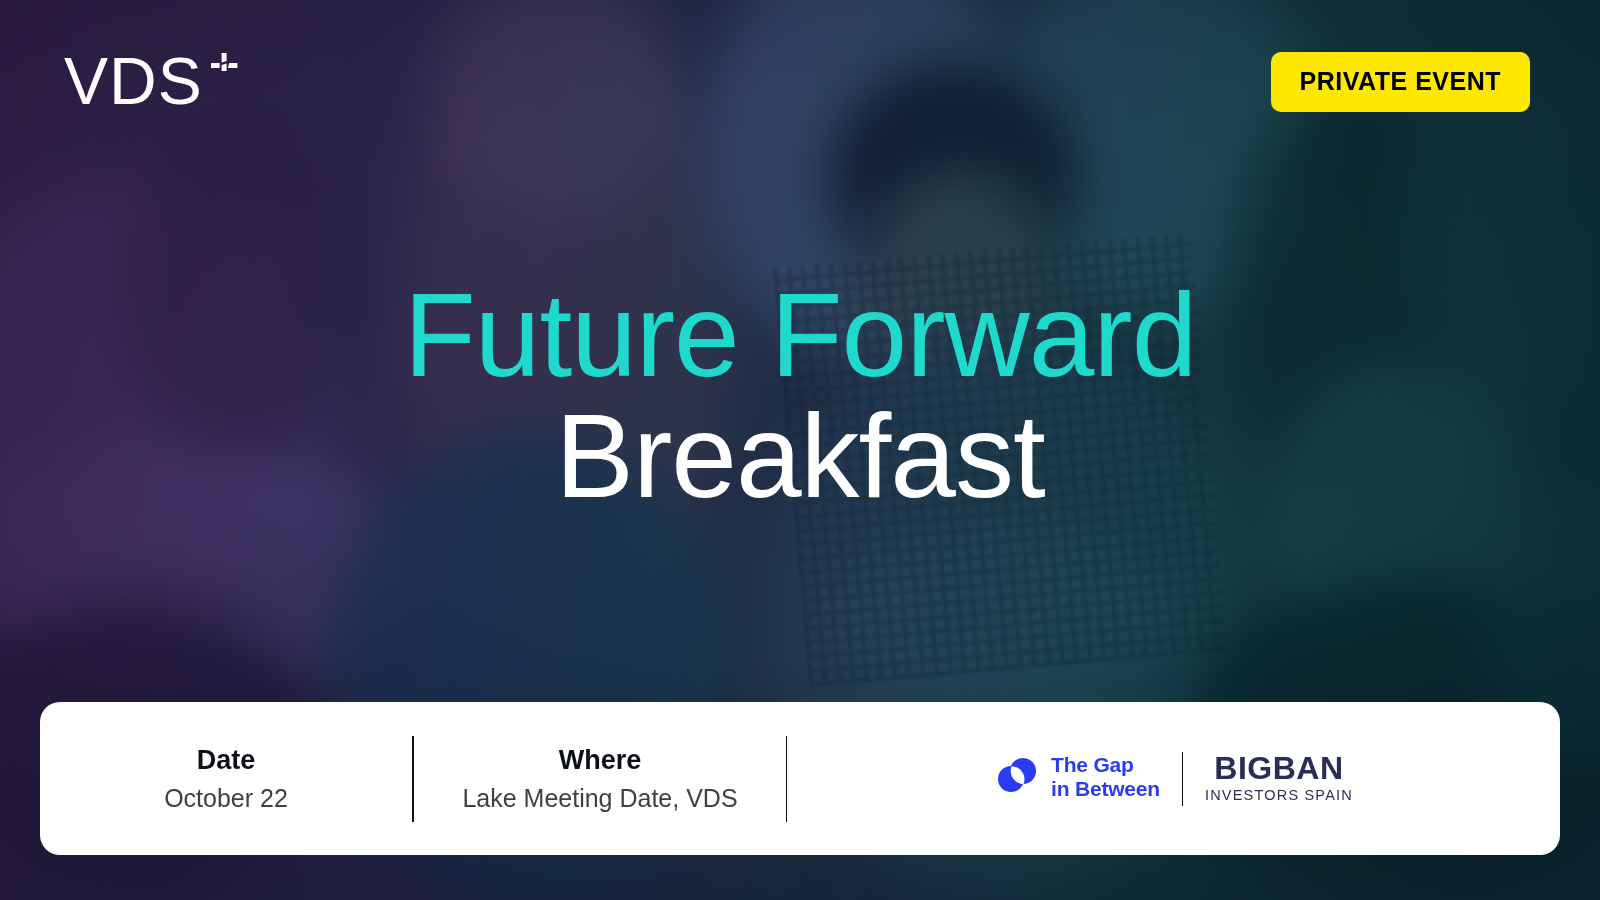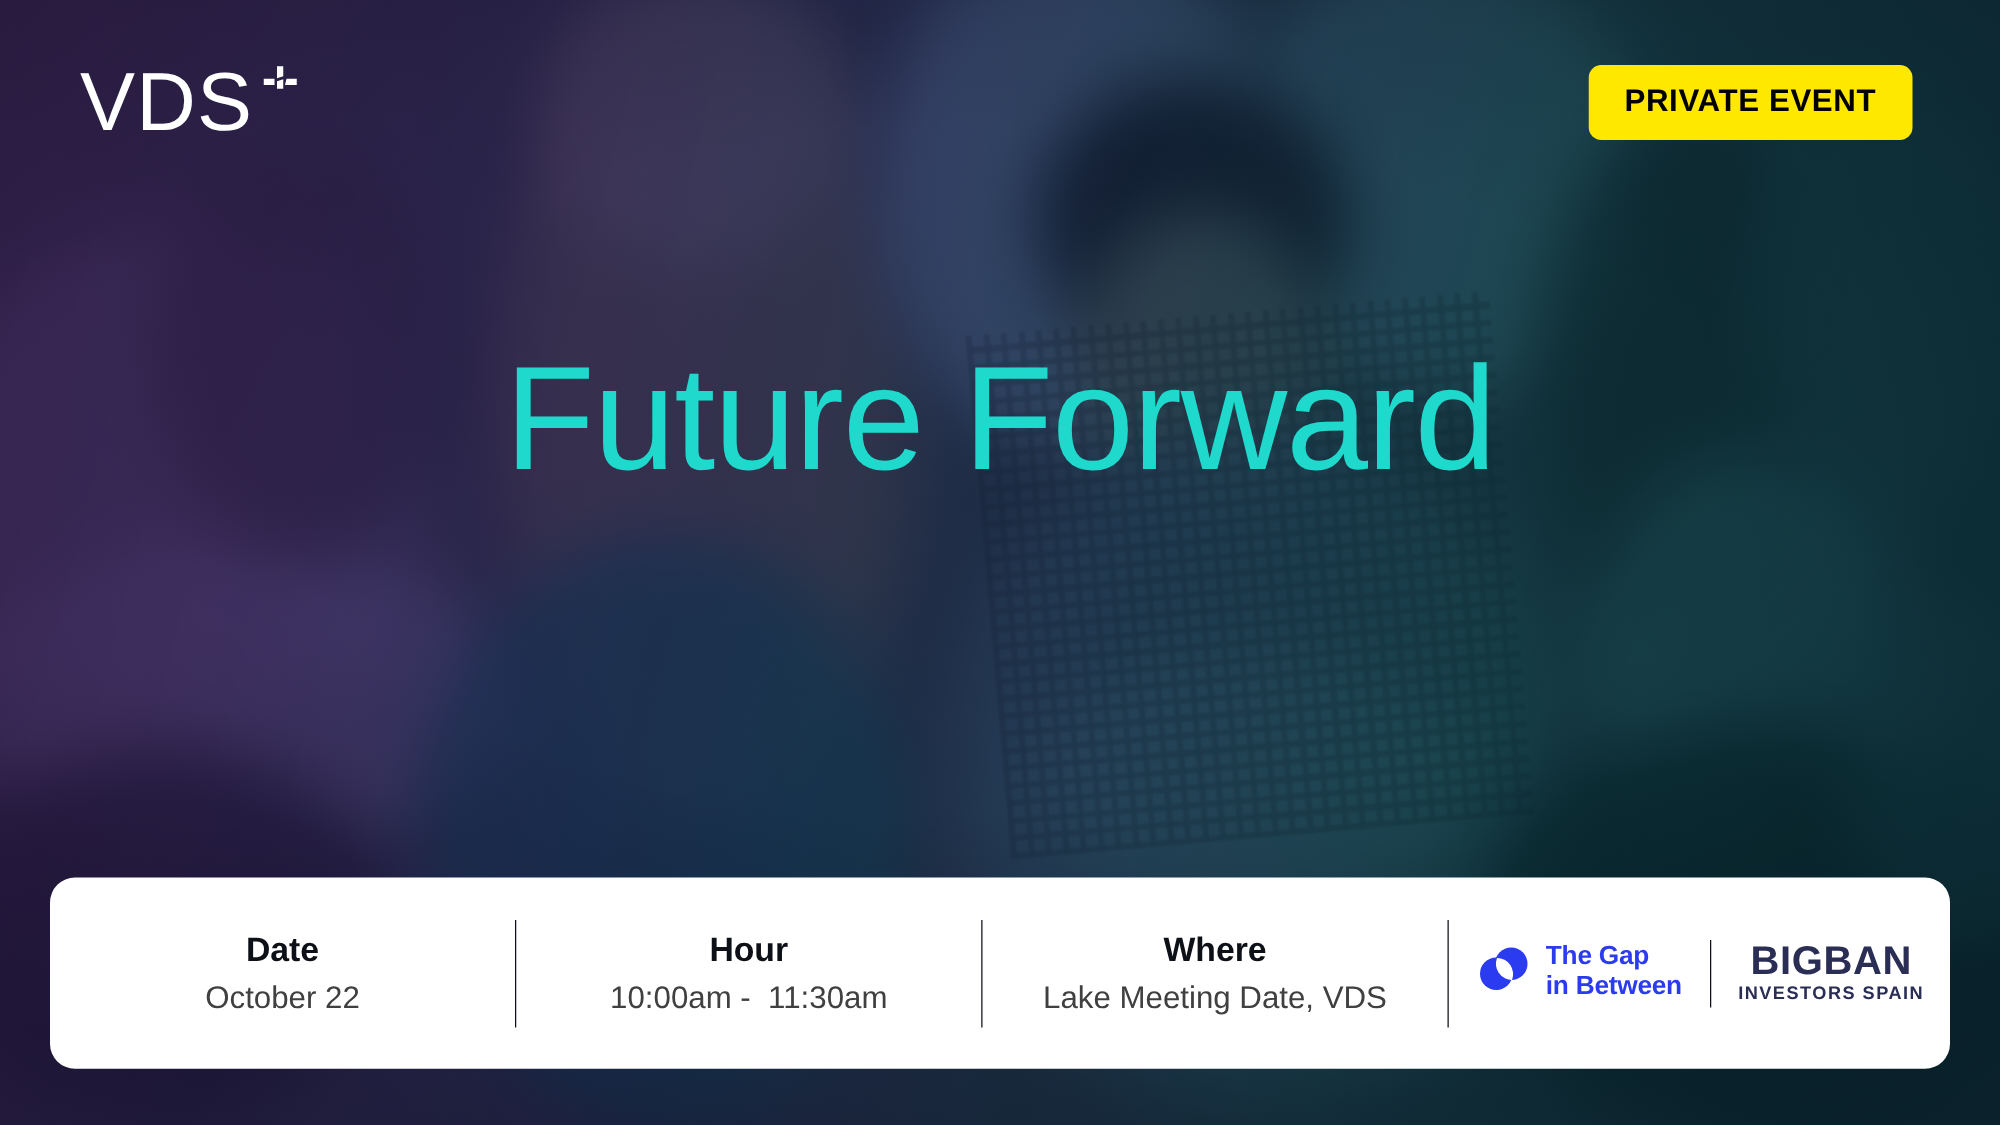--- a/index.html
+++ b/index.html
@@ -187,21 +187,21 @@
     color:#2B3BEF; font-weight:bold; font-size:21px;
     line-height:1.12; letter-spacing:-.2px;
   }
   .partner-sep { width:1px; height:54px; background:#0D1117; }
   .bigban-logo { display:flex; flex-direction:column; align-items:center; }
   .bigban-name {
     color:#2A2E55; font-weight:bold; font-size:32px;
     letter-spacing:.5px; line-height:1;
   }
   .bigban-sub {
-    color:#2A2E55; font-weight:bold; font-size:14.5px;
+    color:#2A2E55; font-weight:normal; font-size:14.5px;
     letter-spacing:1.2px; line-height:1; margin-top:4px;
   }
 </style>
 </head>
 <body>
 
 <div class="banner">
 
   <div class="photo-layer">
     <div class="blob b1"></div>
@@ -239,35 +239,32 @@
                    M14.6 14.9 L19.6 13.4 L19.6 21.0 L14.6 21.0 Z
                    M4.0 13.0 L12.6 13.0 L12.6 18.0 L4.0 18.0 Z" fill="#ffffff"></path>
         </svg>
       </span>
     </div>
 
     <button class="badge">PRIVATE EVENT</button>
 
     <div class="headline">
       <span class="headline-line-1">Future Forward</span>
+      <span class="headline-line-2">Breakfast</span>
     </div>
 
     <div class="info-card">
 
       <div class="info-col col-date">
         <div class="info-label">Date</div>
         <div class="info-value">October 22</div>
       </div>
 
       <div class="divider"></div>
 
-      <div class="info-col col-hour">
-        <div class="info-label">Hour</div>
-        <div class="info-value">10:00am -  11:30am</div>
-      </div>
 
       <div class="divider"></div>
 
       <div class="info-col col-where">
         <div class="info-label">Where</div>
         <div class="info-value">Lake Meeting Date, VDS</div>
       </div>
 
       <div class="divider"></div>
 

